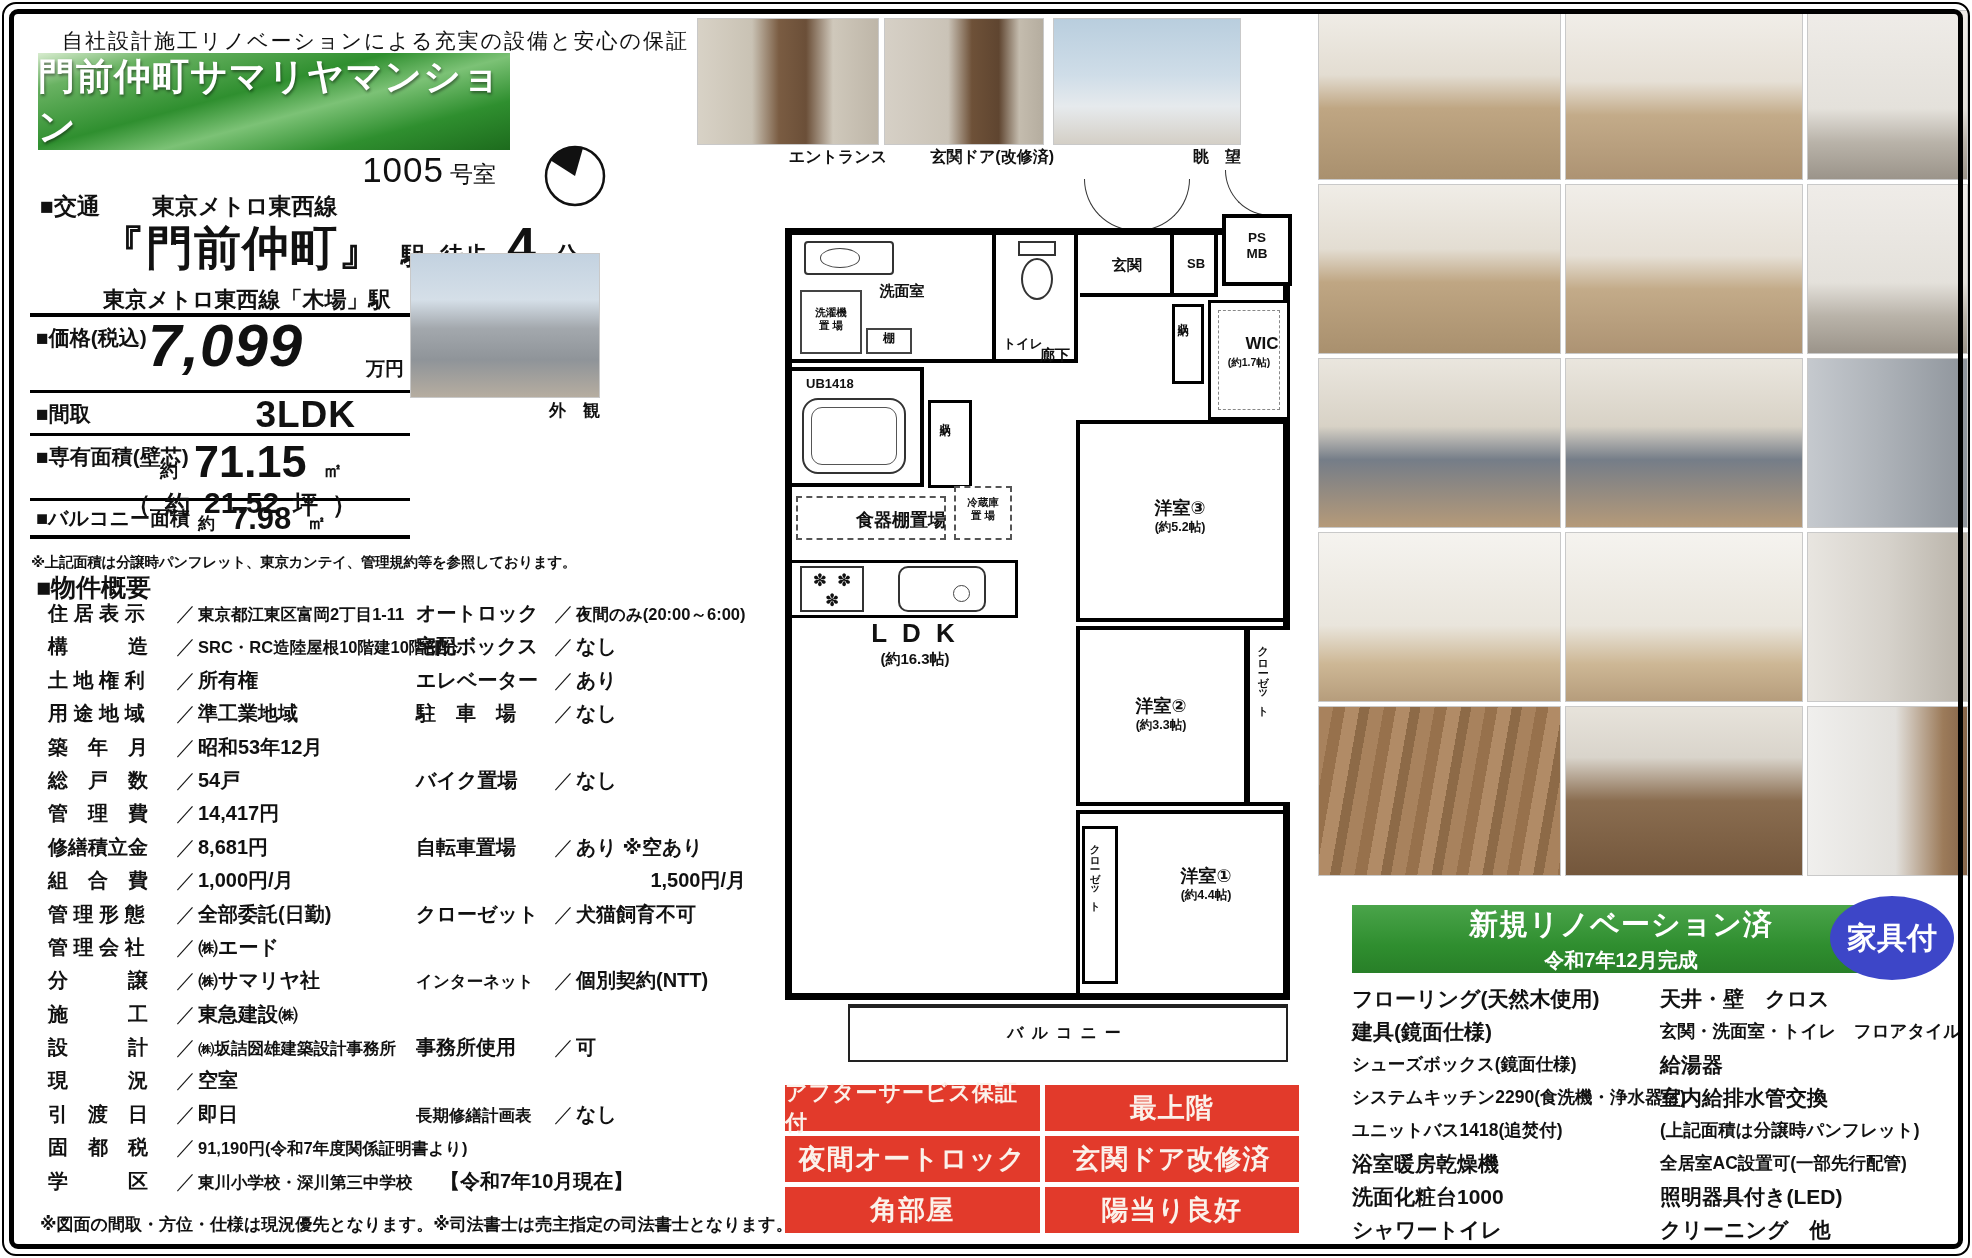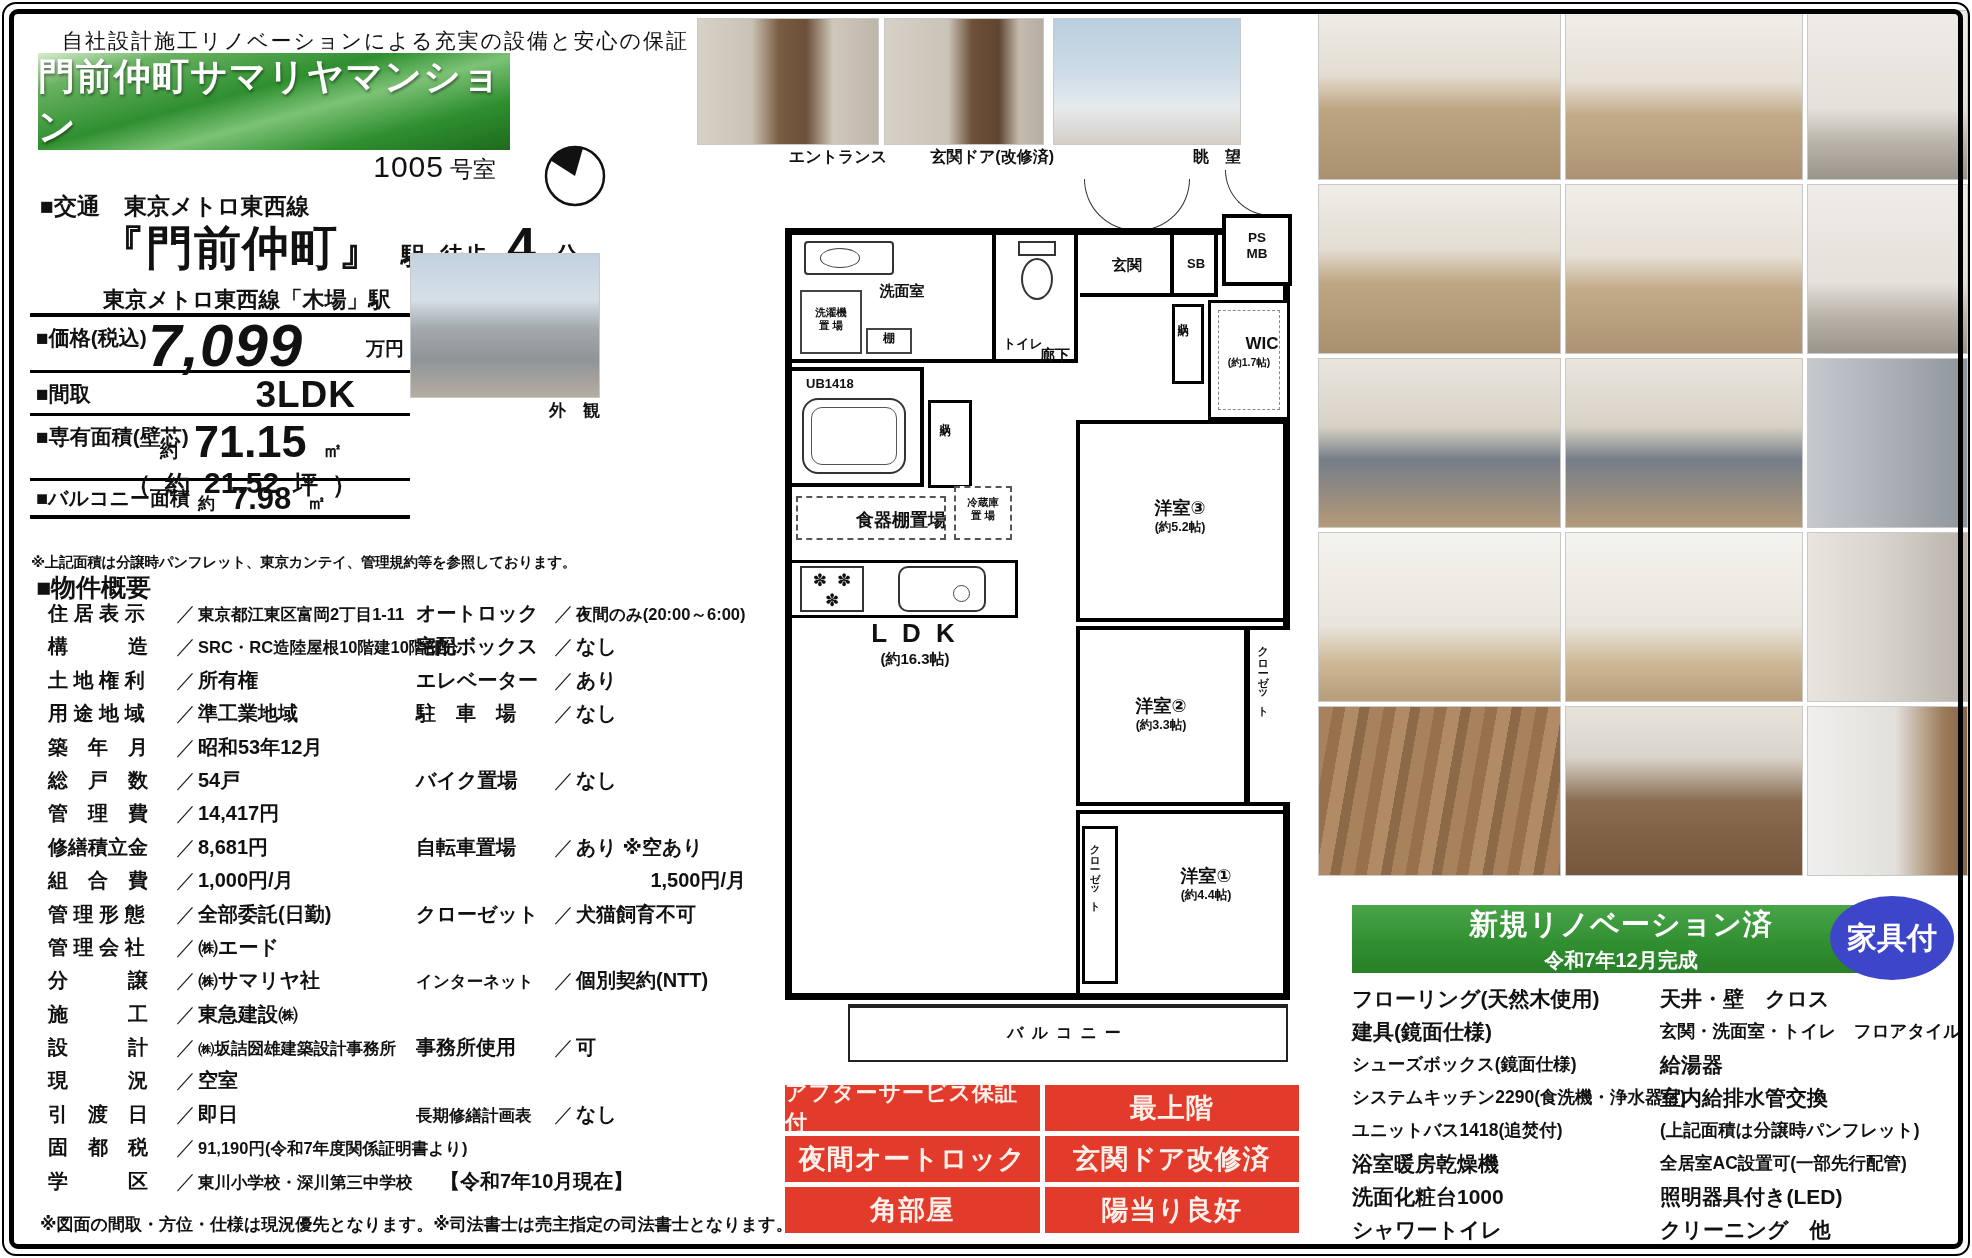--- a/index.html
+++ b/index.html
@@ -12,38 +12,38 @@
   .nowrap{white-space:nowrap;}
 
   
   .tagline{left:62px;top:27px;font-size:21px;letter-spacing:2px;font-weight:500;}
   .title-banner{left:38px;top:53px;width:472px;height:97px;
     background:linear-gradient(165deg,#d8eccf 0%,#69b262 16%,#2f8f2f 42%,#7cc276 58%,#2f8f2f 78%,#1d6b1d 100%);
     display:flex;align-items:center;justify-content:center;}
   .title-banner span{font-family:"Liberation Serif","DejaVu Serif",serif;font-weight:700;font-size:37px;color:#fff;
     letter-spacing:1px;text-shadow:1px 2px 3px rgba(0,0,0,.45);}
   .room-no{left:300px;top:150px;width:196px;text-align:right;}
-  .room-no .num{font-size:30px;letter-spacing:1px;}
+  .room-no .num{font-size:35px;letter-spacing:1px;}
   .room-no .unit{font-size:23px;margin-left:6px;}
 
   
-  .access-row{left:40px;top:191px;display:flex;gap:24px;align-items:baseline;}
+  .access-row{left:40px;top:191px;display:flex;gap:52px;align-items:baseline;}
   .access-row .lbl{font-size:23px;font-weight:700;}
   .access-row .line{font-size:23px;font-weight:600;}
   .station-row{left:98px;top:216px;display:flex;align-items:baseline;gap:15px;}
   .station-row .st{font-size:47px;font-weight:700;letter-spacing:1px;}
   .station-row .sm-t{font-size:24px;font-weight:600;}
   .station-row .min{font-size:52px;font-weight:700;padding:0 4px;}
   .access2{left:103px;top:285px;font-size:22px;font-weight:600;}
 
   
   .spec{left:30px;top:313px;width:380px;border-top:4px solid #000;border-bottom:4px solid #000;}
   .spec-row{position:relative;border-bottom:3px solid #000;}
   .spec-row:last-child{border-bottom:none;}
-  .sr1{height:56px;} .sr2{height:43px;} .sr3{height:65px;} .sr4{height:34px;}
+  .sr1{height:76px;} .sr2{height:43px;} .sr3{height:65px;} .sr4{height:34px;}
   .spec .lab{position:absolute;left:6px;top:7px;font-size:21px;font-weight:700;white-space:nowrap;}
   .sr4 .lab{top:4px;font-size:20px;}
   .price-val{position:absolute;left:118px;top:-6px;font-size:60px;font-weight:700;font-style:italic;letter-spacing:1px;}
   .price-unit{position:absolute;right:6px;bottom:8px;font-size:19px;font-weight:600;}
   .plan-val{position:absolute;right:54px;top:1px;font-size:37px;font-weight:700;letter-spacing:1px;}
   .area-line1{position:absolute;left:130px;top:0;display:flex;align-items:baseline;gap:16px;}
   .area-line1 .ap{font-size:18px;font-weight:600;}
   .area-line1 .av{font-size:45px;font-weight:700;}
   .area-line1 .au{font-size:20px;font-weight:600;}
   .area-line2{position:absolute;left:96px;top:50px;display:flex;align-items:baseline;gap:14px;}

